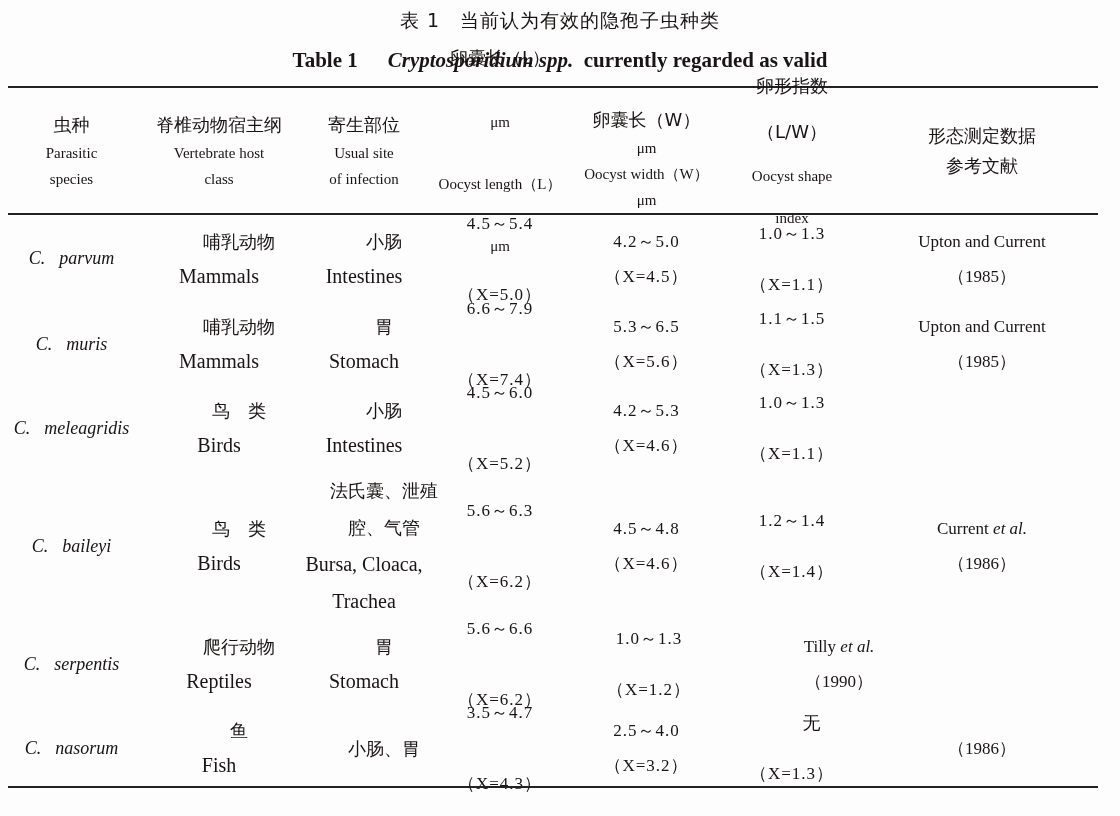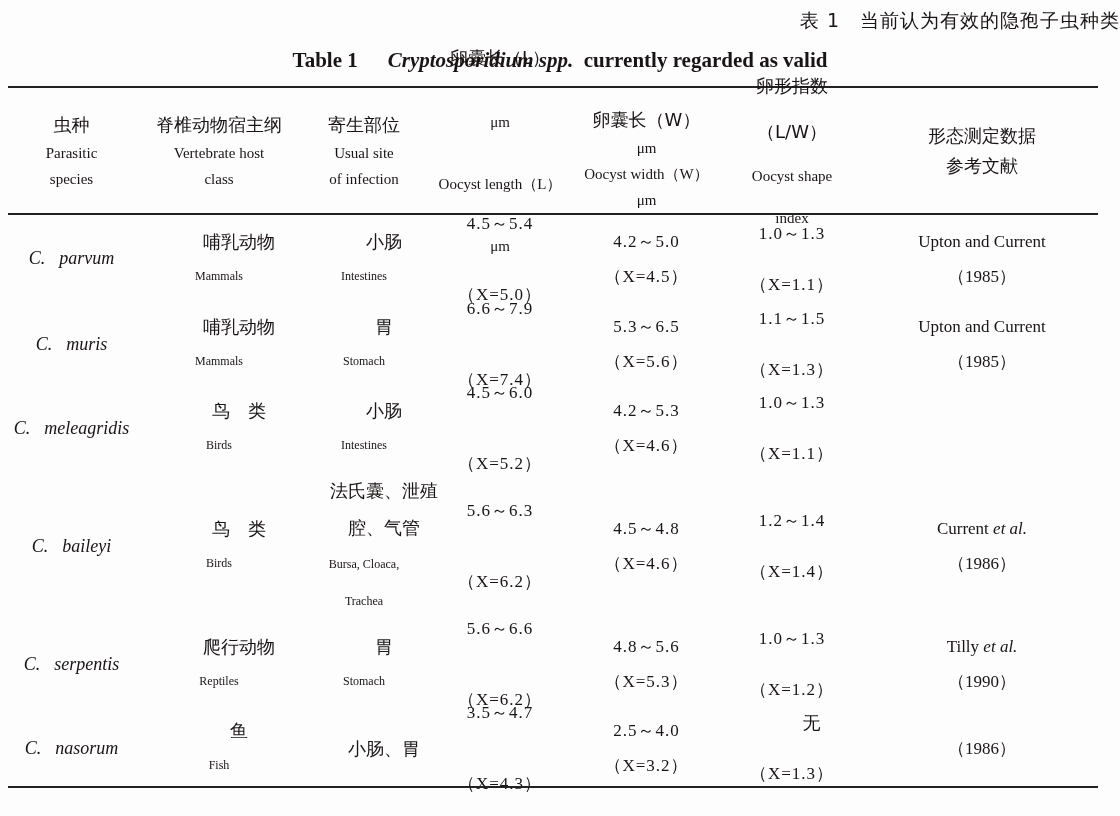--- a/index.html
+++ b/index.html
@@ -13,21 +13,21 @@
       position: relative;
       overflow: hidden;
       color: #1a1414;
       font-family: "Liberation Serif", "DejaVu Serif", serif;
     }
     .caption-cn {
       position: absolute;
       top: 8px;
       left: 0;
       width: 1120px;
-      text-align: right;
+      text-align: center;
       font-size: 19px;
       font-family: "DejaVu Sans", sans-serif;
       letter-spacing: 1px;
     }
     .caption-en {
       position: absolute;
       top: 48px;
       left: 0;
       width: 1120px;
       text-align: center;
@@ -101,21 +101,21 @@
       text-align: center;
       font-size: 17px;
       line-height: 35px;
       white-space: nowrap;
     }
     .cell .cn {
       font-family: "DejaVu Sans", sans-serif;
       font-size: 18px;
       margin-left: 40px;
     }
-    .cell .en { font-size: 12px; }
+    .cell .en { font-size: 20px; }
     .species {
       font-style: italic;
       font-size: 18px;
       justify-content: center;
     }
     .species .genus { font-style: normal; font-style: italic; margin-right: 14px; }
     .ref .etal { font-style: italic; }
     .num { letter-spacing: 1px; }
   </style>
 </head>
@@ -304,24 +304,20 @@
       <span class="en">Reptiles</span>
     </div>
     <div class="cell c3">
       <span class="cn">胃</span>
       <span class="en">Stomach</span>
     </div>
     <div class="cell c4 num">
       <span>5.6～6.6</span>
       <span>（X=6.2）</span>
     </div>
-    <div class="cell c5 num">
-      <span>4.8～5.6</span>
-      <span>（X=5.3）</span>
-    </div>
     <div class="cell c6 num">
       <span>1.0～1.3</span>
       <span>（X=1.2）</span>
     </div>
     <div class="cell c7 ref">
       <span><span>Tilly</span> <span class="etal">et al.</span></span>
       <span>（1990）</span>
     </div>
   </div>
 

